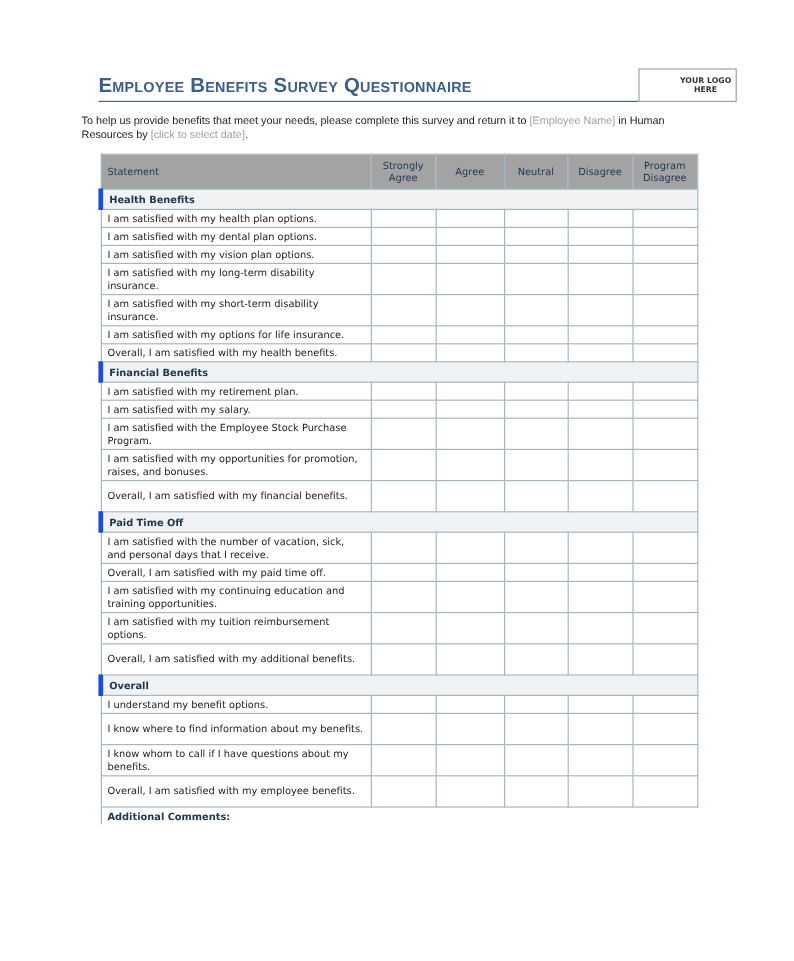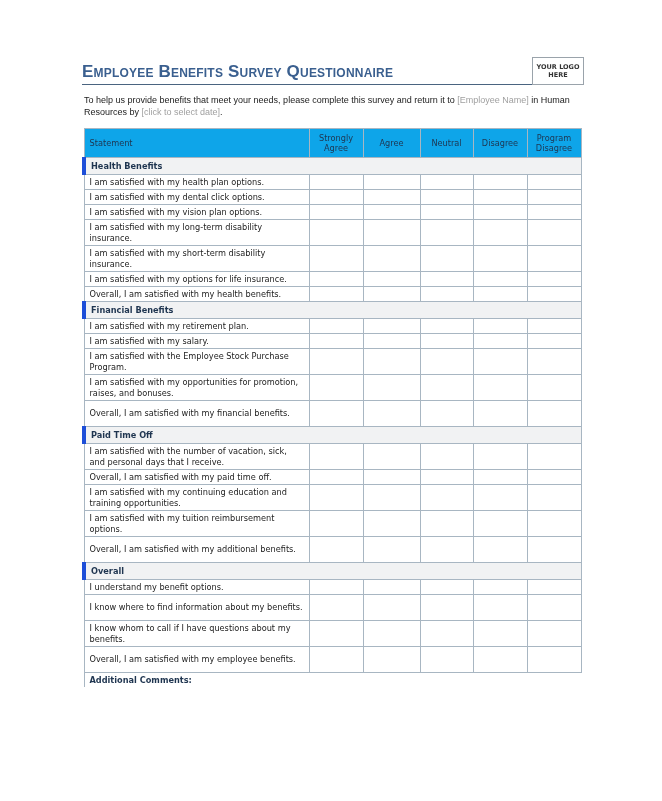--- a/index.html
+++ b/index.html
@@ -11,36 +11,36 @@
     color: #3a5f8f; font-family: "Liberation Sans", sans-serif;
     font-weight: bold; font-size: 17px; letter-spacing: 0.2px;
     white-space: nowrap; font-variant: small-caps;
   }
   .title-rule { position: absolute; left: 82px; top: 84px; width: 502px; height: 0; border-top: 1.5px solid #4a6480; }
 
   .logo-box {
     position: absolute; left: 532px; top: 57px; width: 50px; height: 26px;
     border: 1px solid #9aa3ab; background: #fff;
     display: flex; align-items: center; justify-content: center; text-align: center;
-    font-family: "DejaVu Sans", sans-serif; font-weight: bold; font-size: 6.5px; line-height: 8px; color: #333;
+    font-family: "DejaVu Sans", sans-serif; font-weight: bold; font-size: 6.5px; line-height: 8px; color: #333; padding-left: 30px;
   }
 
   .intro {
-    position: absolute; left: 84px; top: 94px; width: 500px;
+    position: absolute; left: 68px; top: 94px; width: 500px;
     font-family: "Liberation Sans", sans-serif; font-size: 9px; line-height: 12px; color: #222;
   }
   .placeholder { color: #a0a0a0; }
 
   table.survey {
     position: absolute; left: 82px; top: 128px; border-collapse: collapse;
     font-family: "DejaVu Sans", sans-serif; font-size: 8.2px; color: #222;
     table-layout: fixed; width: 497px;
   }
   table.survey td, table.survey th { border: 1px solid #a8b6c2; padding: 0 5px; vertical-align: middle; line-height: 10.5px; }
-  table.survey thead th { background: #0ea5e9; font-weight: normal; color: #1f3550; height: 28px; font-size: 8.2px; margin-left: 45px; }
+  table.survey thead th { background: #a3a3a3; font-weight: normal; color: #1f3550; height: 28px; font-size: 8.2px; margin-left: 45px; }
   table.survey thead th.stmt { text-align: left; }
   table.survey thead th.opt { text-align: center; line-height: 10px; }
   tr.section td { background: #f1f2f3; color: #1f3550; font-weight: bold; font-size: 8.2px; height: 16px; border-left: 4px solid #1d4ed8; border-right: 1px solid #a8b6c2; }
   tr.item td { height: 14px; }
   tr.item.tall td { height: 25px; }
   tr.comments td { font-weight: bold; color: #1f3550; height: 14px; border-bottom: none; border-right: none; }
 </style>
 </head>
 <body>
 
@@ -82,21 +82,21 @@
         </tr>
       <tr class="item">
           <td>I am satisfied with my health plan options.</td>
           <td></td>
           <td></td>
           <td></td>
           <td></td>
           <td></td>
         </tr>
       <tr class="item">
-          <td>I am satisfied with my dental click options.</td>
+          <td>I am satisfied with my dental plan options.</td>
           <td></td>
           <td></td>
           <td></td>
           <td></td>
           <td></td>
         </tr>
       <tr class="item">
           <td>I am satisfied with my vision plan options.</td>
           <td></td>
           <td></td>

